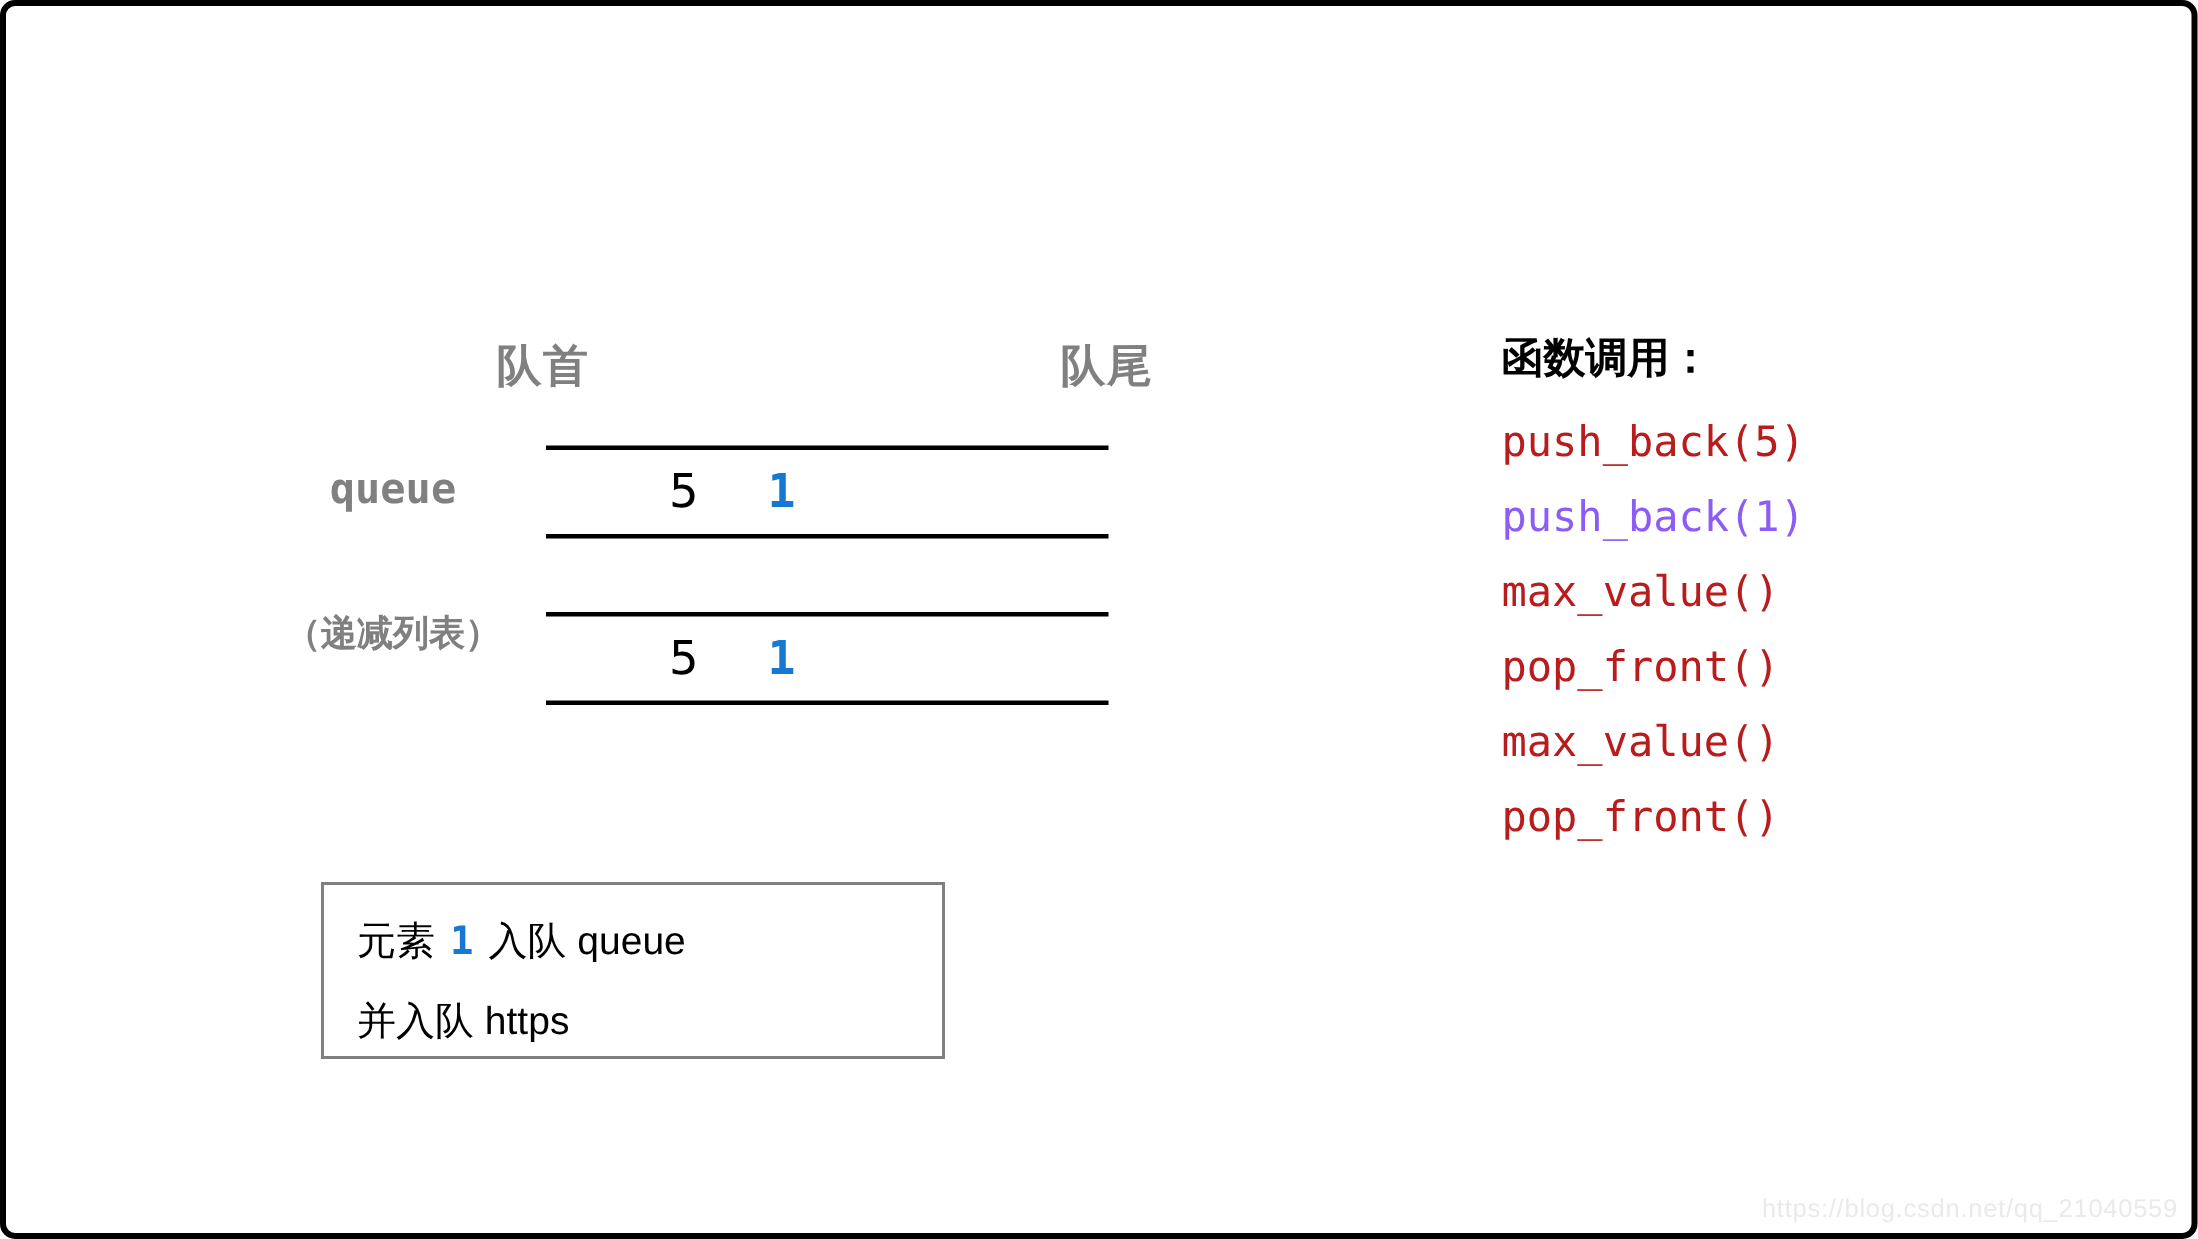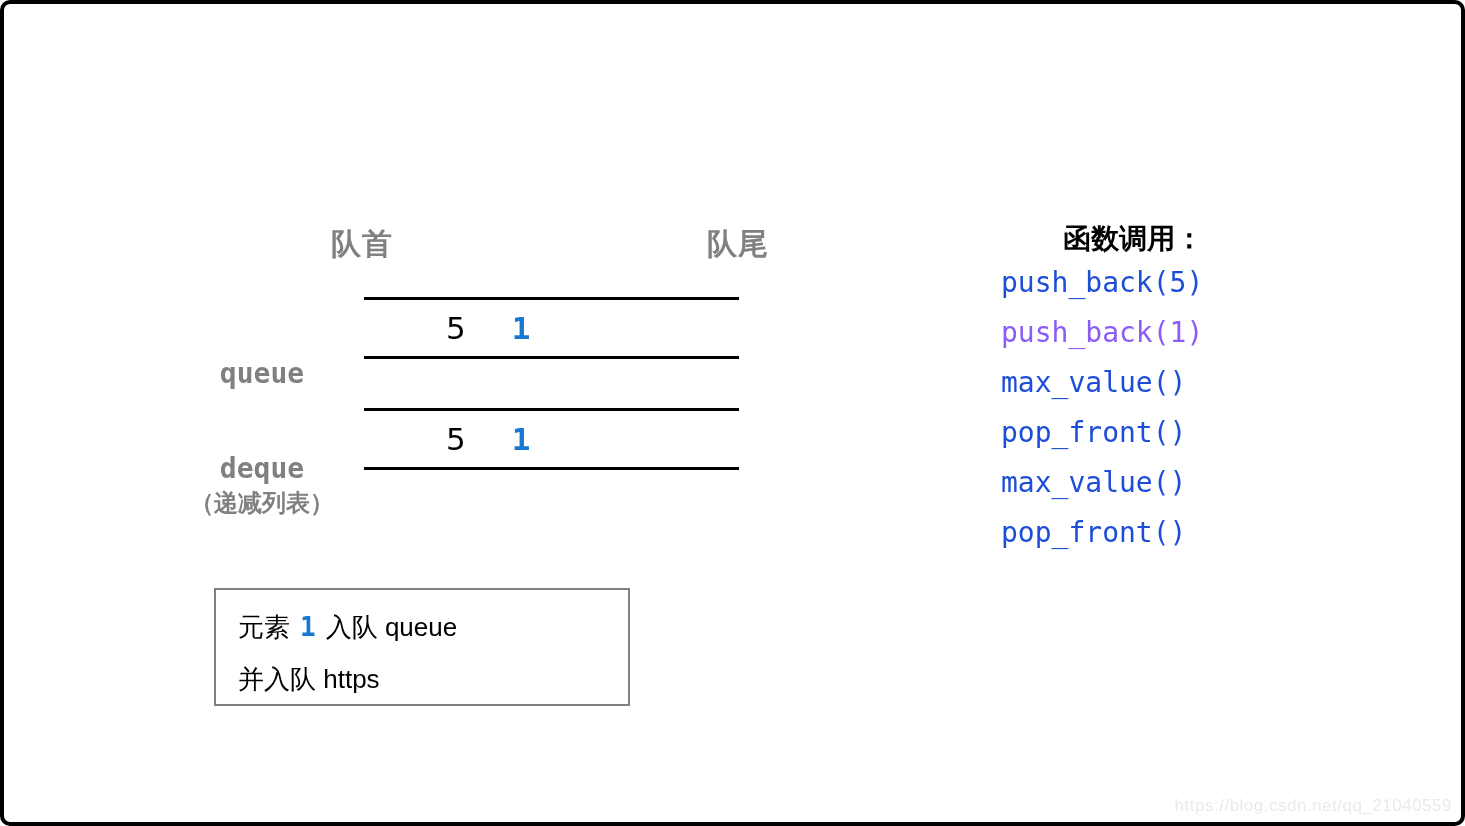--- a/index.html
+++ b/index.html
@@ -31,21 +31,20 @@
 
   
   .row-label {
     position: absolute;
     width: 160px;
     text-align: center;
     font-size: 28px;
     font-weight: bold;
     color: #808080;
     font-family: "DejaVu Sans Mono", "Liberation Mono", monospace;
-    margin-top: 48px;
   }
   .row-label.queue-label { left: 178px; top: 305px; }
   .row-label.deque-label { left: 178px; top: 400px; font-family: "Liberation Sans","DejaVu Sans",sans-serif; }
   .row-label.deque-label .main {
     font-family: "DejaVu Sans Mono", "Liberation Mono", monospace;
     font-size: 28px;
   }
   .row-label.deque-label .sub {
     font-size: 24px;
     margin-top: 2px;
@@ -102,27 +101,26 @@
   
   .calls {
     position: absolute;
     left: 997px; top: 216px;
   }
   .calls-title {
     font-size: 28px;
     font-weight: bold;
     color: #000000;
     line-height: 38px;
-    margin-bottom: 0;
-    text-align: right;
+    margin-bottom: 12px;
   }
   .call-item {
     font-family: "DejaVu Sans Mono", "Liberation Mono", monospace;
     font-size: 28px;
-    color: #1d4ed8;
+    color: #b91c1c;
     line-height: 50px;
     white-space: pre;
   }
   .call-item.active {
     color: #8b5cf6;
     font-weight: normal;
   }
 
   
   .watermark {
@@ -141,21 +139,20 @@
   <span class="pos-label front">队首</span>
   <span class="pos-label rear">队尾</span>
 
   <div class="row-label queue-label">queue</div>
   <div class="track queue-track">
     <span class="val">5</span>
     <span class="val blue">1</span>
   </div>
 
   <div class="row-label deque-label">
-    <div class="main">deque</div>
     <div class="sub">（递减列表）</div>
   </div>
   <div class="track deque-track">
     <span class="val">5</span>
     <span class="val blue">1</span>
   </div>
 
   <div class="note-box">
     <div class="note-line">
       <span>元素</span><span class="blue-num">1</span><span>入队 queue</span>

